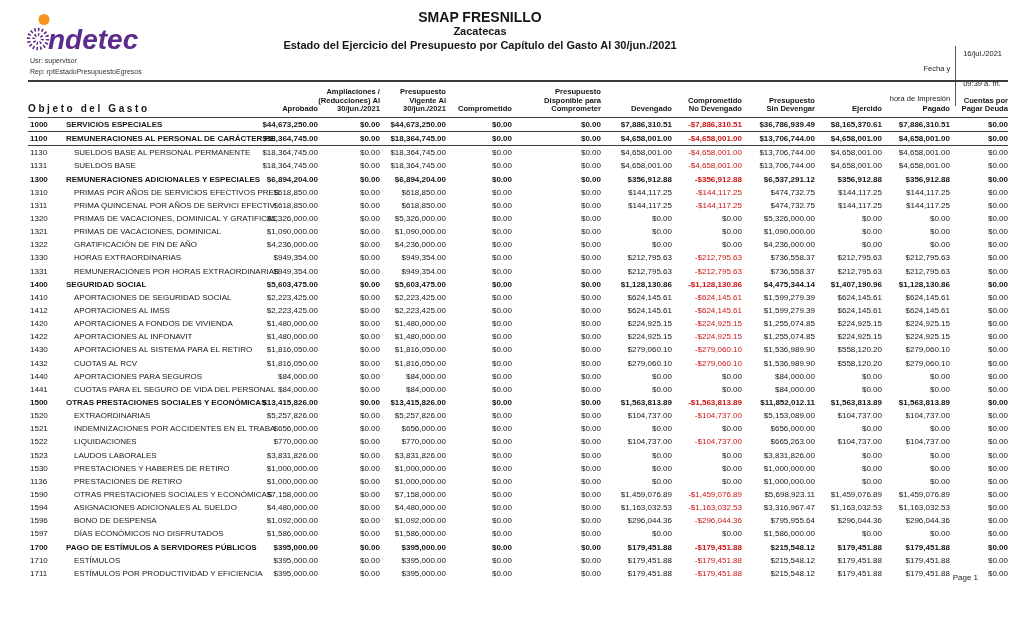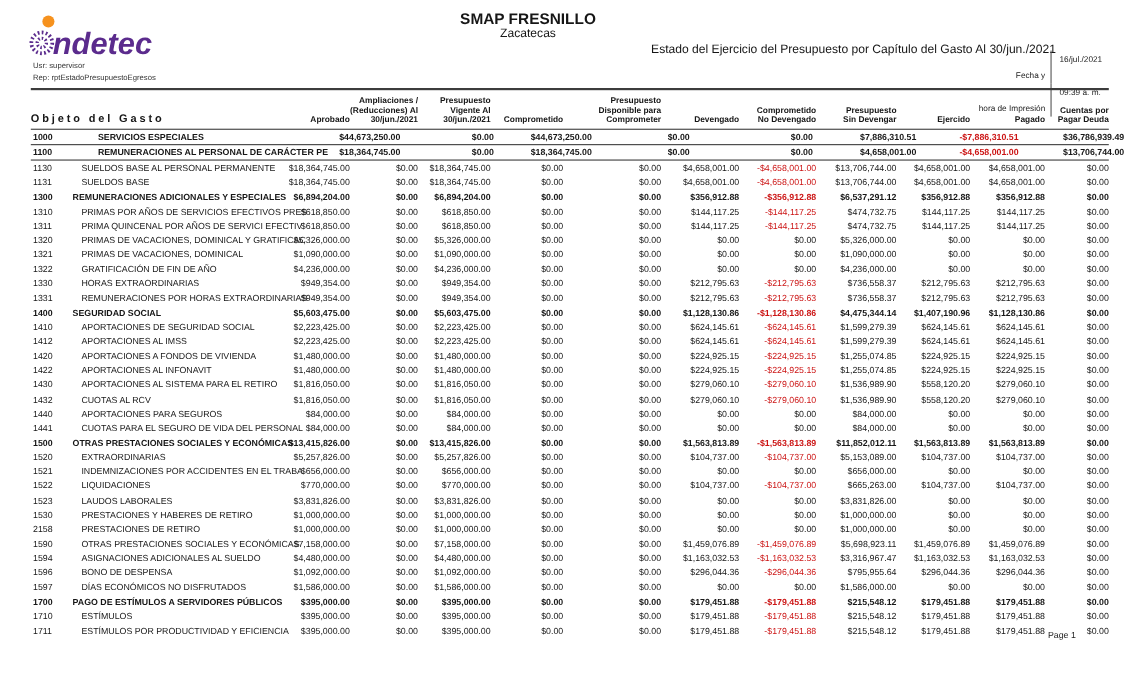--- a/index.html
+++ b/index.html
@@ -6,39 +6,39 @@
   .page{
     position:relative;width:1024px;height:622px;background:#ffffff;
     font-family:"Liberation Sans",sans-serif;color:#161616;overflow:hidden;
     margin:0 auto;
   }
   
   .logo-wrap{position:absolute;left:26px;top:12px;}
   .logo-meta{position:absolute;left:30px;top:55px;font-size:7px;color:#333;line-height:11px;}
   .titles{position:absolute;left:0;top:9px;width:960px;text-align:center;}
   .title1{font-size:14px;font-weight:bold;line-height:16px;}
-  .title2{font-size:11px;font-weight:normal;line-height:13px;}
-  .title3{font-size:11px;font-weight:normal;line-height:14px;text-align:right;}
+  .title2{font-size:11px;font-weight:bold;line-height:13px;}
+  .title3{font-size:11px;font-weight:bold;line-height:14px;}
   .print-info{position:absolute;right:22px;top:46px;display:grid;grid-template-columns:auto auto;font-size:7.5px;color:#222;}
   .print-info .lbl{text-align:right;padding:2px 5px 2px 0;line-height:11px;margin-top:15px;}
   .print-info .val{border-left:1px solid #555;padding:2px 0 2px 7px;line-height:11px;}
   .top-rule{position:absolute;left:28px;top:80px;width:980px;height:2px;background:#3c3c3c;}
   
   .table{position:absolute;left:28px;top:82px;width:980px;}
   .grid{display:grid;grid-template-columns:38px 150px 102px 62px 66px 66px 89px 71px 70px 73px 67px 68px 58px;}
   .thead{align-items:end;padding:2px 0 3px 0;border-bottom:1.5px solid #3c3c3c;min-height:30px;}
   .hcell{font-size:7.6px;font-weight:bold;line-height:8.6px;text-align:right;white-space:pre-line;}
   .h-objeto{grid-column:1/3;text-align:left;font-size:10px;letter-spacing:2.6px;line-height:11px;align-self:end;}
   .row{height:13.15px;line-height:13.1px;font-size:8px;align-items:center;}
   .row .c{text-align:right;overflow:visible;white-space:nowrap;}
   .row .c-code{text-align:left;padding-left:2px;}
   .row .c-label{text-align:left;white-space:nowrap;overflow:visible;}
   .row.item .c-label{padding-left:8px;}
   .row.chapter,.row.concept{font-weight:bold;}
-  .row.underline{border-bottom:1.4px solid #3c3c3c;gap:23px;}
+  .row.underline{border-bottom:1.4px solid #3c3c3c;}
   .neg{color:#cc1414;}
   .page-num{position:absolute;right:46px;top:573px;font-size:8px;color:#222;padding-left:11px;}
 </style>
 </head>
 <body>
 
 <div class="page">
 
   <div class="logo-wrap">
     <svg width="122" height="42" viewBox="0 0 122 42">
@@ -492,21 +492,21 @@
           <div class="c">$0.00</div>
           <div class="c">$0.00</div>
           <div class="c">$0.00</div>
           <div class="c">$0.00</div>
           <div class="c">$1,000,000.00</div>
           <div class="c">$0.00</div>
           <div class="c">$0.00</div>
           <div class="c">$0.00</div>
         </div>
         <div class="grid row item">
-          <div class="c c-code">2158</div>
+          <div class="c c-code">1136</div>
           <div class="c c-label">PRESTACIONES DE RETIRO</div>
           <div class="c">$1,000,000.00</div>
           <div class="c">$0.00</div>
           <div class="c">$1,000,000.00</div>
           <div class="c">$0.00</div>
           <div class="c">$0.00</div>
           <div class="c">$0.00</div>
           <div class="c">$0.00</div>
           <div class="c">$1,000,000.00</div>
           <div class="c">$0.00</div>

